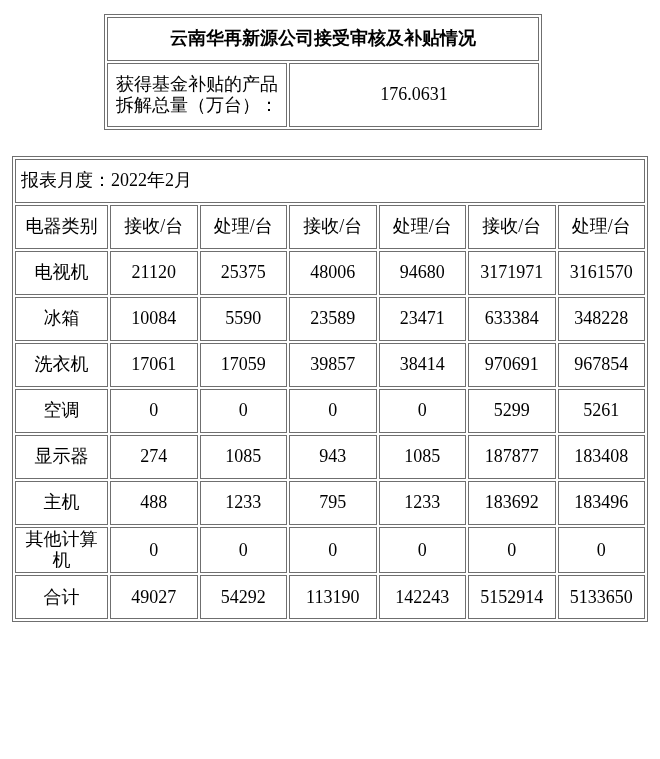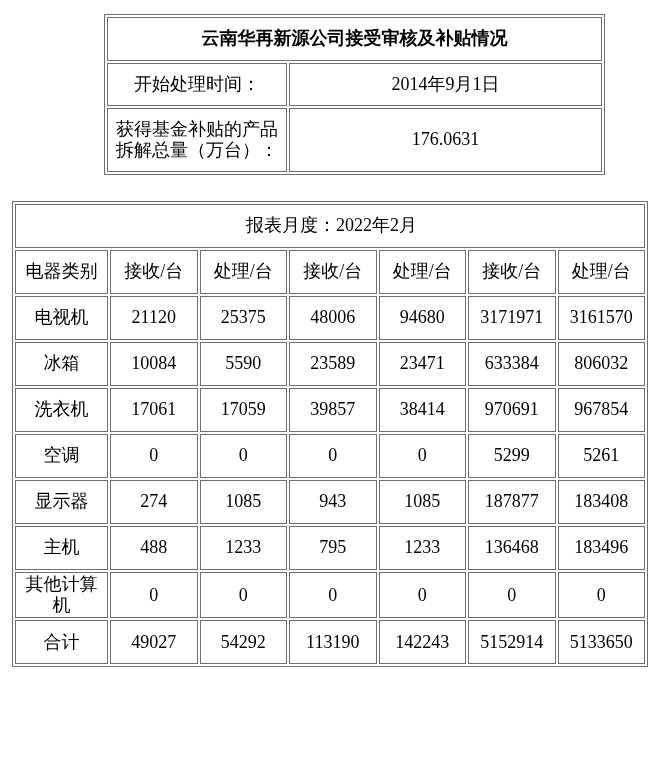--- a/index.html
+++ b/index.html
@@ -21,59 +21,55 @@
   td {
     border: 1px solid #6f6f6f;
     text-align: center;
     vertical-align: middle;
     font-size: 18px;
     line-height: 1.18;
     padding: 1px 2px;
   }
   
   .t1 {
-    width: 501px;
+    width: 438px;
     margin: 14px 0 0 104px;
   }
   .t1 col.c1 { width: 180px; }
   .t1 tr.r-title td { height: 40px; font-weight: bold; }
   .t1 tr.r-std td { height: 39px; }
   .t1 tr.r-big td { height: 60px; }
   .t1 td.val { white-space: nowrap; }
   
   .t2 {
     width: 636px;
     margin: 26px 0 0 12px;
   }
   .t2 col.cat { width: 93px; }
   .t2 td { height: 40px; }
   .t2 td.period-cell {
-    text-align: center;
+    text-align: left;
     padding-left: 5px;
     white-space: nowrap;
   }
   .t2 td.num { white-space: nowrap; }
 </style>
 </head>
 <body>
 
 <div>
 
   <table class="t1">
     <colgroup>
         <col class="c1">
         <col>
       </colgroup>
     <tbody>
         <tr class="r-title">
       <td colspan="2">云南华再新源公司接受审核及补贴情况</td>
-    </tr>
-    <tr class="r-std">
-      <td>开始处理时间：</td>
-      <td class="val">2014年9月1日</td>
     </tr>
     <tr class="r-big">
       <td>获得基金补贴的产品拆解总量（万台）：</td>
       <td class="val">176.0631</td>
     </tr>
   </tbody>
     </table>
 
   <table class="t2">
     <colgroup>
@@ -108,21 +104,21 @@
       <td class="num">3171971</td>
       <td class="num">3161570</td>
     </tr>
     <tr>
       <td>冰箱</td>
       <td class="num">10084</td>
       <td class="num">5590</td>
       <td class="num">23589</td>
       <td class="num">23471</td>
       <td class="num">633384</td>
-      <td class="num">806032</td>
+      <td class="num">348228</td>
     </tr>
     <tr>
       <td>洗衣机</td>
       <td class="num">17061</td>
       <td class="num">17059</td>
       <td class="num">39857</td>
       <td class="num">38414</td>
       <td class="num">970691</td>
       <td class="num">967854</td>
     </tr>
@@ -143,21 +139,21 @@
       <td class="num">1085</td>
       <td class="num">187877</td>
       <td class="num">183408</td>
     </tr>
     <tr>
       <td>主机</td>
       <td class="num">488</td>
       <td class="num">1233</td>
       <td class="num">795</td>
       <td class="num">1233</td>
-      <td class="num">136468</td>
+      <td class="num">183692</td>
       <td class="num">183496</td>
     </tr>
     <tr>
       <td>其他计算机</td>
       <td class="num">0</td>
       <td class="num">0</td>
       <td class="num">0</td>
       <td class="num">0</td>
       <td class="num">0</td>
       <td class="num">0</td>

